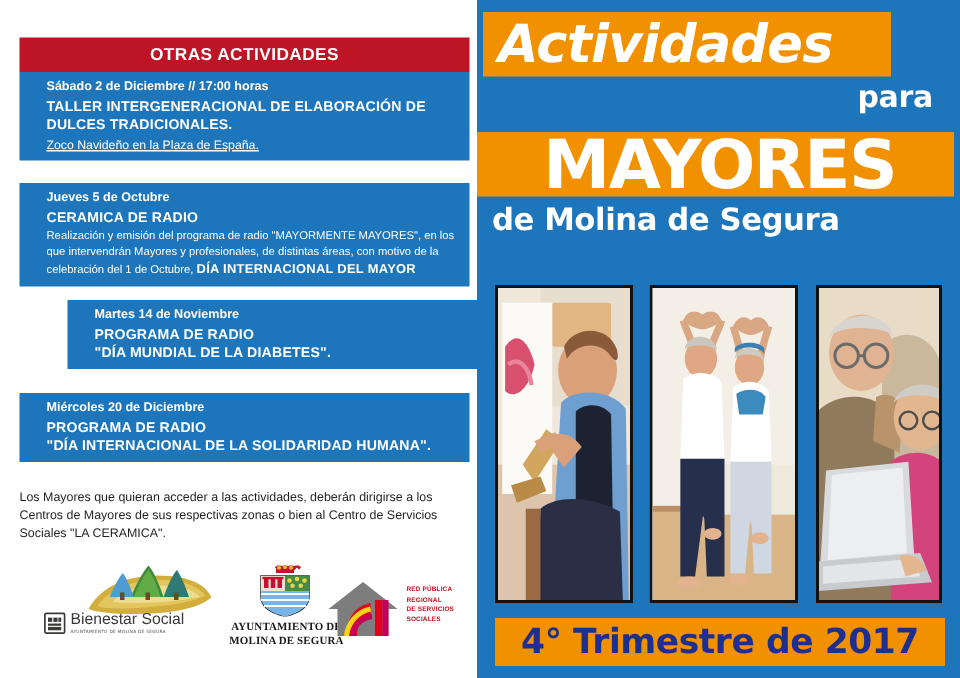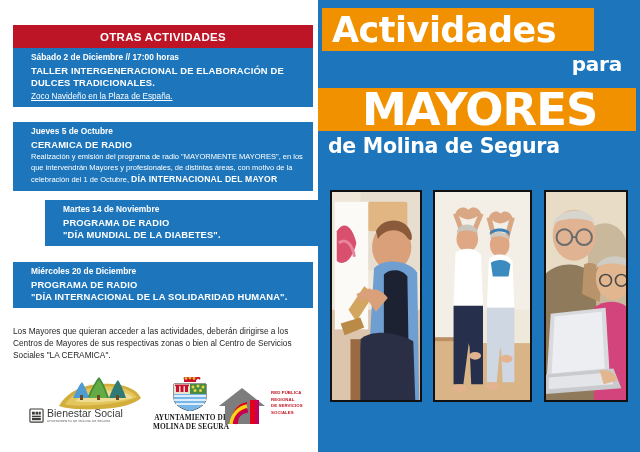--- a/index.html
+++ b/index.html
@@ -56,21 +56,21 @@
 
   
   .right-panel{position:absolute;left:318px;top:0;width:322px;height:452px;background:#1d76bc;}
 
   .hl{position:absolute;background:#f29100;}
   .h-act{left:4px;top:8px;width:272px;height:43px;}
   .h-may{left:0px;top:88px;width:318px;height:43px;}
 
   .t-act{position:absolute;left:14px;top:7px;width:280px;height:45px;
     display:flex;align-items:center;color:#ffffff;font-size:35px;font-weight:bold;
-    letter-spacing:-.5px;font-family:"DejaVu Sans",sans-serif;}
+    letter-spacing:-.5px;font-family:"DejaVu Sans",sans-serif;font-style:italic;}
   .t-para{position:absolute;right:18px;top:52px;color:#ffffff;font-size:20px;
     font-weight:bold;font-family:"DejaVu Sans",sans-serif;letter-spacing:-.2px;}
   .t-may{position:absolute;left:8px;top:84px;width:310px;height:50px;
     display:flex;align-items:center;color:#ffffff;font-size:45px;font-weight:bold;
     letter-spacing:-1px;font-family:"DejaVu Sans",sans-serif;margin-left:36px;}
   .t-mol{position:absolute;left:10px;top:134px;color:#ffffff;font-size:20.5px;
     font-weight:bold;font-family:"DejaVu Sans",sans-serif;letter-spacing:-.3px;}
 
   .photos{position:absolute;left:318px;top:190px;width:322px;height:212px;}
   .photo{position:absolute;top:0;height:212px;border:2px solid #111111;
@@ -298,14 +298,17 @@
 
         <path d="M6 124 L62 118 L66 184 L2 190 Z" fill="#d9dade"></path>
         <path d="M10 127 L58 122 L61 180 L7 185 Z" fill="#eceef1"></path>
         <path d="M0 186 L70 180 L78 200 L0 206 Z" fill="#c8cace"></path>
         <path d="M4 189 L66 184 L70 196 L4 201 Z" fill="#e3e5e8"></path>
         <path d="M56 182 C64 180, 72 184, 74 192 L60 196 Z" fill="#e2b68f"></path>
       </svg>
     </div>
   </div>
 
+  <div class="date-bar">
+    <span>4° Trimestre de 2017</span>
+  </div>
 
 </div>
 
 </body></html>

